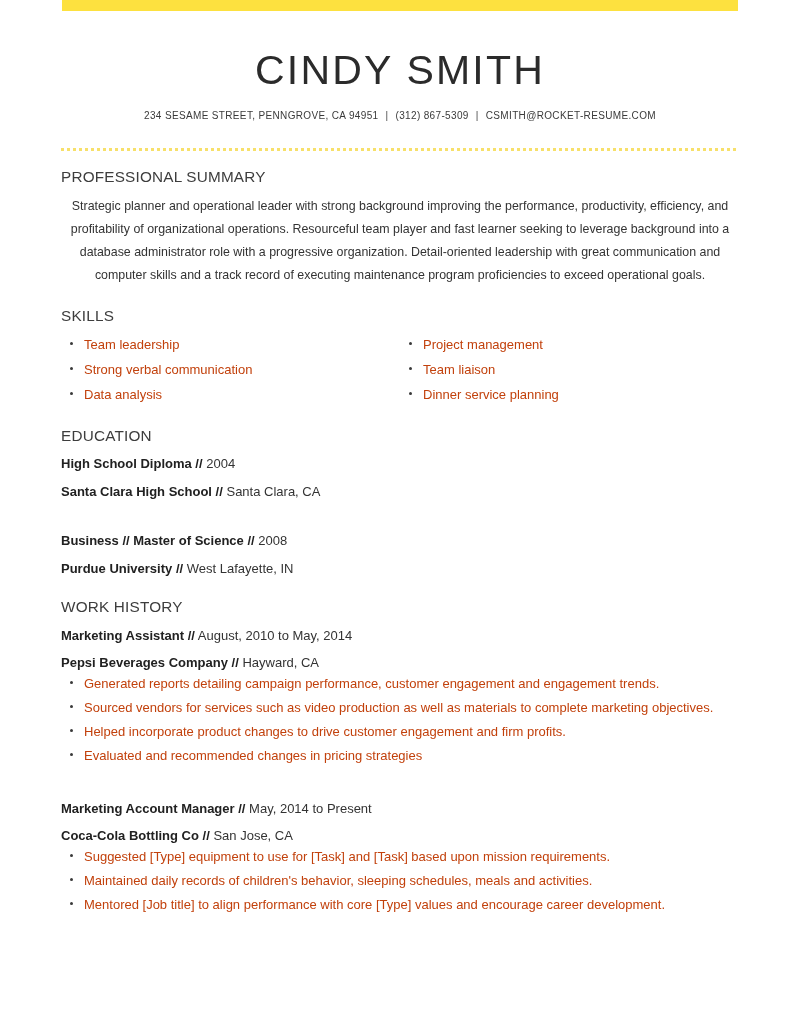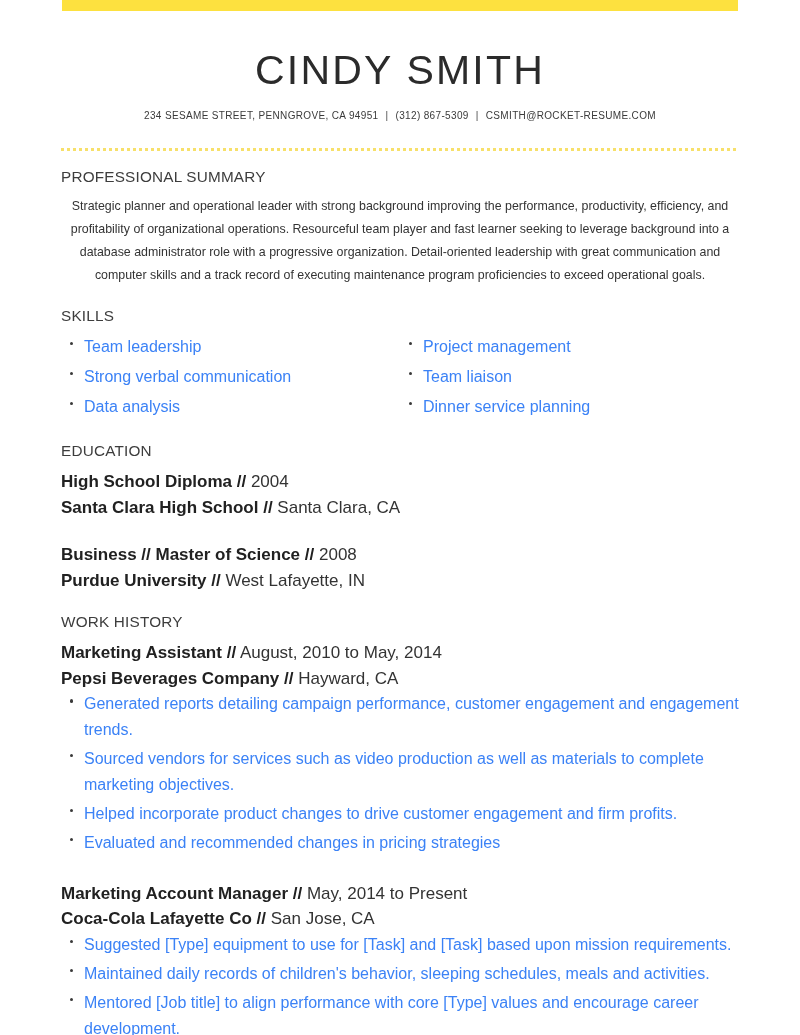--- a/index.html
+++ b/index.html
@@ -107,23 +107,23 @@
 
   
   ul.bullets {
     list-style: none;
     margin: 0;
     padding: 0;
   }
   ul.bullets li {
     position: relative;
     padding-left: 23px;
-    font-size: 16px;
+    font-size: 13px;
     line-height: 1.62;
-    color: #3b82f6;
+    color: #c2410c;
     margin-bottom: 3px;
   }
   ul.bullets li::before {
     content: "";
     position: absolute;
     left: 9px;
     top: 8px;
     width: 3.2px;
     height: 3.2px;
     border-radius: 50%;
@@ -136,23 +136,24 @@
     width: 100%;
   }
   .skills-cols > ul {
     width: 50%;
   }
   .skills-cols > ul li { margin-bottom: 4px; }
 
   
   .entry { margin: 0; }
   .entry-line {
-    font-size: 17px;
+    font-size: 13px;
     line-height: 1.5;
     color: #333333;
+    margin-top: 8px;
   }
   .entry-line b {
     font-weight: 700;
     color: #212121;
   }
   .entry-bullets { margin-top: 8px; }
   .sp-18 { height: 18px; }
   .sp-20 { height: 20px; }
   .sp-22 { height: 22px; }
 </style>
@@ -250,21 +251,21 @@
       </div>
 
       <div class="sp-22"></div>
 
       <div class="entry">
         <div class="entry-line">
           <b>Marketing Account Manager</b><b>&nbsp;</b><b>//</b>
           <span>May, 2014 to Present</span>
         </div>
         <div class="entry-line">
-          <b>Coca-Cola Lafayette Co</b><b>&nbsp;</b><b>//</b>
+          <b>Coca-Cola Bottling Co</b><b>&nbsp;</b><b>//</b>
           <span>San Jose, CA</span>
         </div>
         <ul class="bullets entry-bullets">
           <li>Suggested [Type] equipment to use for [Task] and [Task] based upon mission requirements.</li>
           <li>Maintained daily records of children's behavior, sleeping schedules, meals and activities.</li>
           <li>Mentored [Job title] to align performance with core [Type] values and encourage career development.</li>
         </ul>
       </div>
     </div>
 

